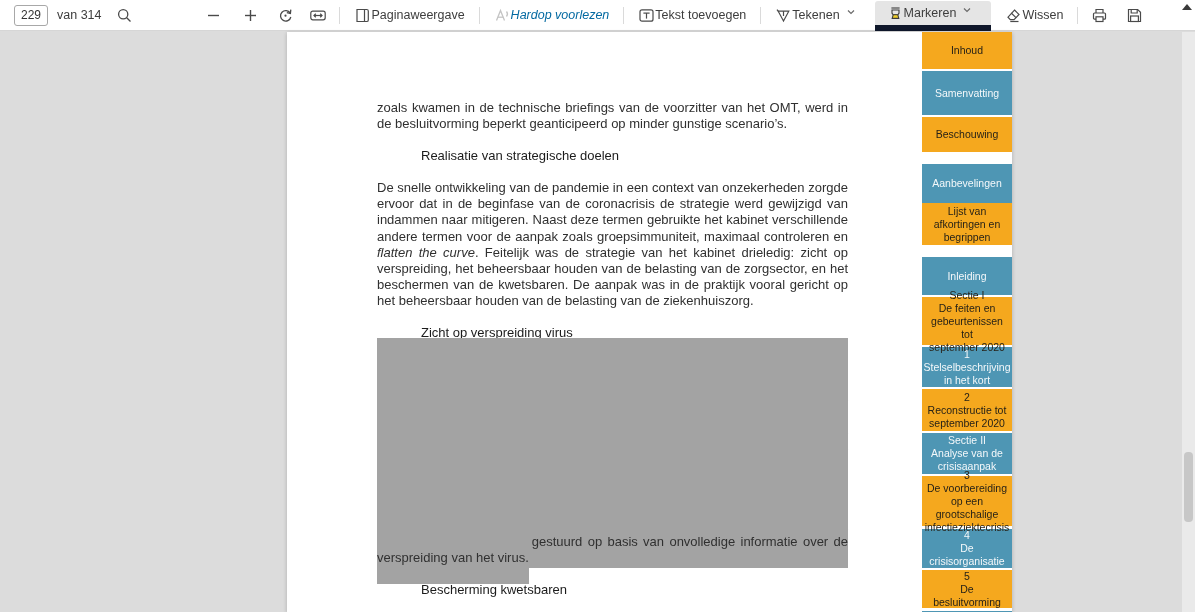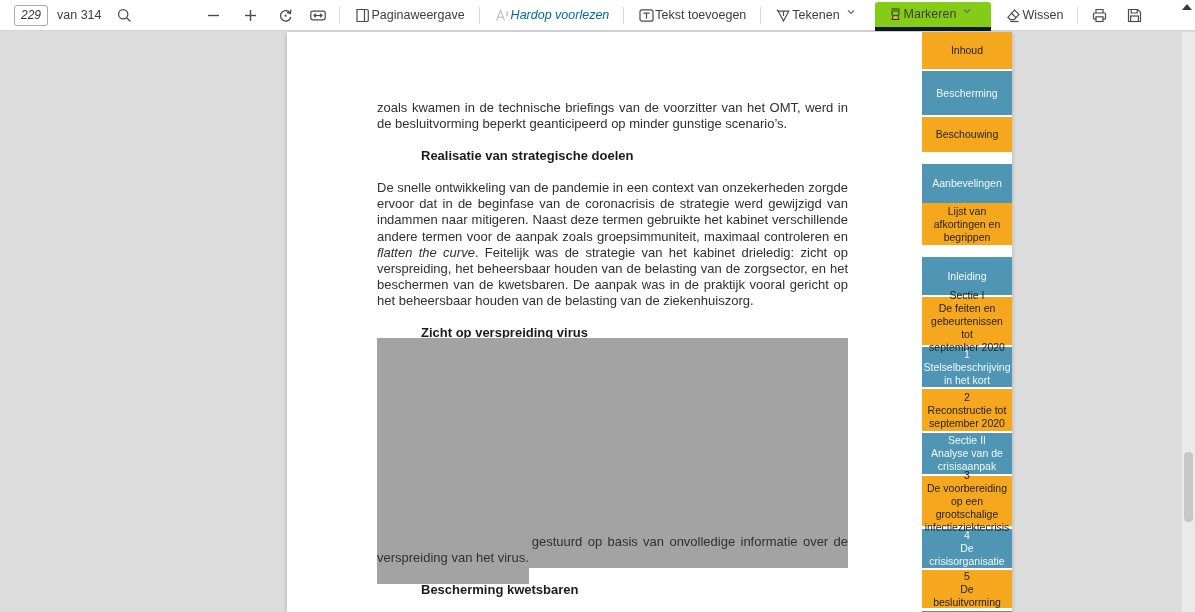--- a/index.html
+++ b/index.html
@@ -12,50 +12,50 @@
   
   .toolbar {
     position:absolute; top:0; left:0; width:1195px; height:31px;
     background:#ffffff; border-bottom:1px solid #d6d6d6;
     display:flex; align-items:center; padding-left:14px;
     color:#3d3d3d; font-size:12.5px; white-space:nowrap;
   }
   .pagebox {
     width:34px; height:21px; border:1px solid #a8a8a8; border-radius:3px;
     text-align:center; font-size:12px; color:#333; padding:0; outline:none;
-    font-family:"Liberation Sans",sans-serif; background:#fff;font-style:italic;
+    font-family:"Liberation Sans",sans-serif; background:#fff;
   }
   .pagetotal { margin-left:9px; color:#3d3d3d; }
   .icon { width:17px; height:17px; flex:0 0 auto; }
   .icon svg { display:block; }
   .ibtn { background:none; border:none; padding:3px; cursor:pointer; display:flex; align-items:center; }
   .tbtn {
     background:none; border:none; cursor:pointer; height:28px;
     display:flex; align-items:center; padding:0 4px;
     font-size:12.5px; color:#3d3d3d; font-family:"Liberation Sans",sans-serif;
   }
   .tbtn.disabled { color:#0369a1; cursor:default;font-style:italic; }
   .sep { width:1px; height:17px; background:#dadada; margin:0 10px; flex:0 0 auto; }
   .chev { margin-left:6px; }
   .active-tool {
-    background:#84cc16; border-radius:3px 3px 0 0;
-    border-bottom:4px solid #0f172a; height:29px; margin-top:2px; padding:12px 12px;
+    background:#e5e5e5; border-radius:3px 3px 0 0;
+    border-bottom:6px solid #0f172a; height:29px; margin-top:2px; padding:12px 12px;
   }
   
   .viewer { position:absolute; top:32px; left:0; width:1195px; height:580px; background:#dcdcdc; }
   .page {
     position:absolute; left:287px; top:0; width:725px; height:580px;
     background:#ffffff; box-shadow:0 1px 4px rgba(0,0,0,.22);
   }
   .textcol {
     position:absolute; left:90px; top:68px; width:471px;
     font-size:13px; line-height:16.1px; color:#303030; text-align:justify;
   }
   .textcol p { margin:0 0 16px 0; }
-  .doc-h { font-weight:bold; color:#1b1b1b; margin:0;padding-left:44px; }
+  .doc-h { font-weight:normal; color:#1b1b1b; margin:0;padding-left:44px; }
   .hl { background:#a3a3a3; padding:19px 0; }
   .it { font-style:italic; }
   
   .sidebar { position:absolute; left:635px; top:0; width:90px; }
   .sb-item {
     width:90px; display:flex; align-items:center; justify-content:center;
     text-align:center; font-weight:normal; font-size:10.5px; line-height:13px;
     white-space:pre-line; cursor:pointer; padding:2px 3px;
   }
   .sb-orange { background:#f5a81e; color:#272217; }
@@ -251,21 +251,21 @@
 
       <p class="doc-h">Zicht op verspreiding virus</p>
       <p><span class="hl">De casusdefinitie die de overheid in februari en maart 2020 hanteerde, was te beperkt om inzicht te krijgen in de verspreiding van het virus in Nederland: alleen in zeer specifieke gevallen werden mensen met klachten als potentieel besmet beschouwd. Daarnaast hanteerde Nederland tot juni een restrictief testbeleid, waarin slechts enkele doelgroepen zich konden laten testen. Ook dat heeft het zicht op de verspreiding van het virus beperkt, en had bovendien tot gevolg dat Nederland minder testmateriaal kreeg toebedeeld dan landen met een ruimer testbeleid. Met het oog op de mondiale schaarste aan testmateriaal was grootschalig testen in de eerste maanden van de crisis niet mogelijk. Echter, ook binnen de context van schaarste aan materialen en capaciteit, waren er wel mogelijkheden om meer te kunnen testen. Deze mogelijkheden zijn onbenut gebleven, waardoor werd gestuurd op basis van onvolledige informatie over de verspreiding van het virus.</span></p>
 
       <p class="doc-h">Bescherming kwetsbaren</p>
 
     </div>
 
     <div class="sidebar">
       <div class="sb-item sb-orange">Inhoud</div>
-      <div class="sb-item sb-blue">Bescherming</div>
+      <div class="sb-item sb-blue">Samenvatting</div>
       <div class="sb-item sb-orange">Beschouwing</div>
       <div class="sb-item sb-blue">Aanbevelingen</div>
       <div class="sb-item sb-orange">Lijst van
 afkortingen en
 begrippen</div>
       <div class="sb-item sb-blue">Inleiding</div>
       <div class="sb-item sb-orange">Sectie I
 De feiten en
 gebeurtenissen tot
 september 2020</div>

